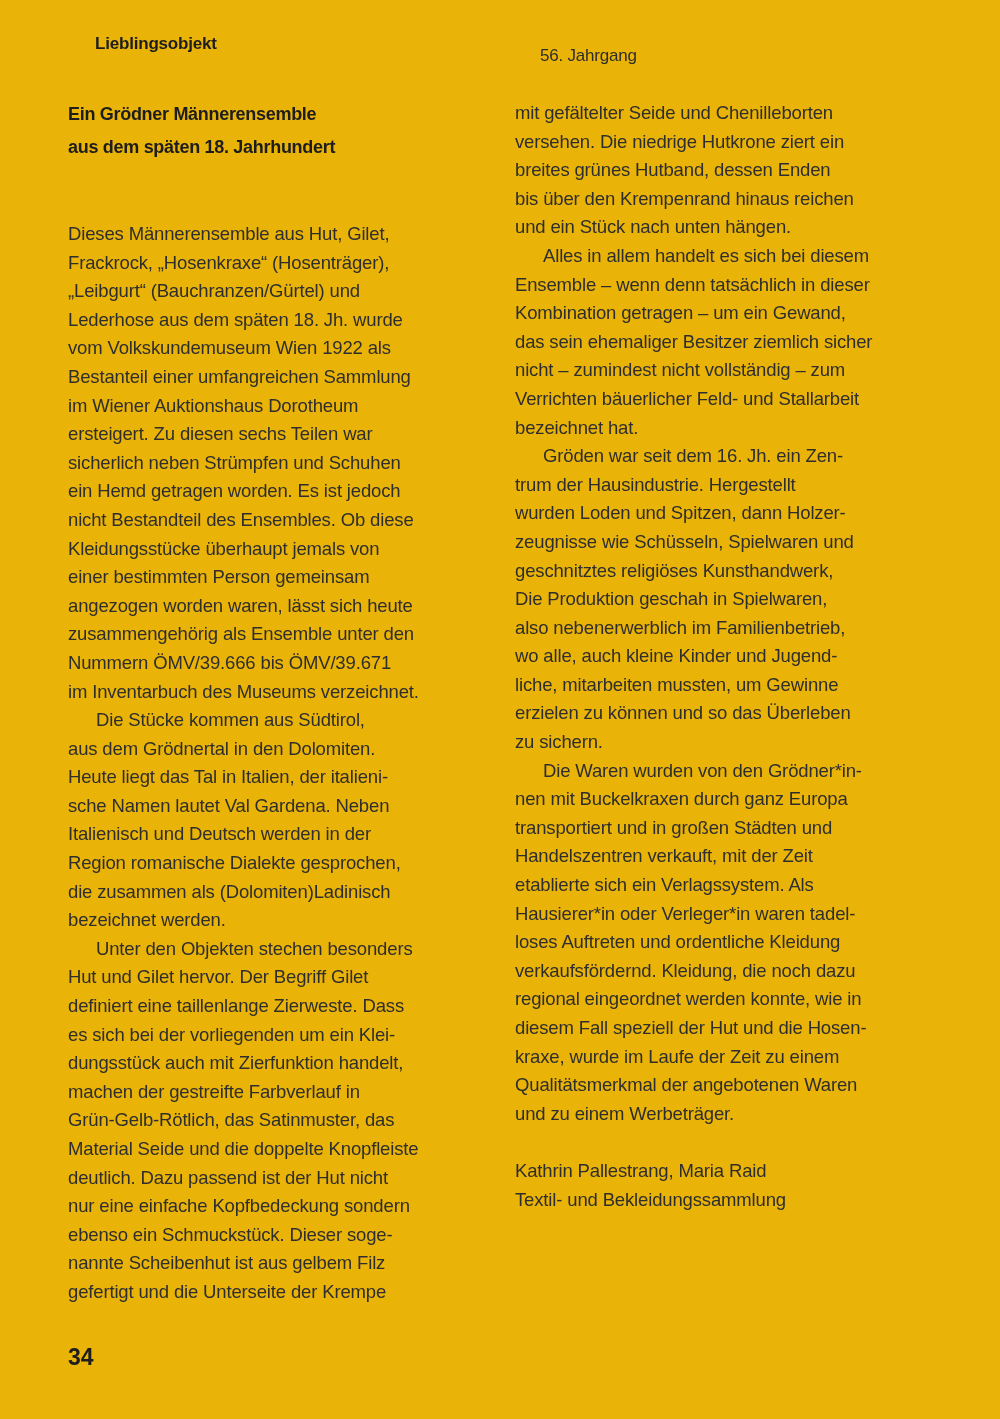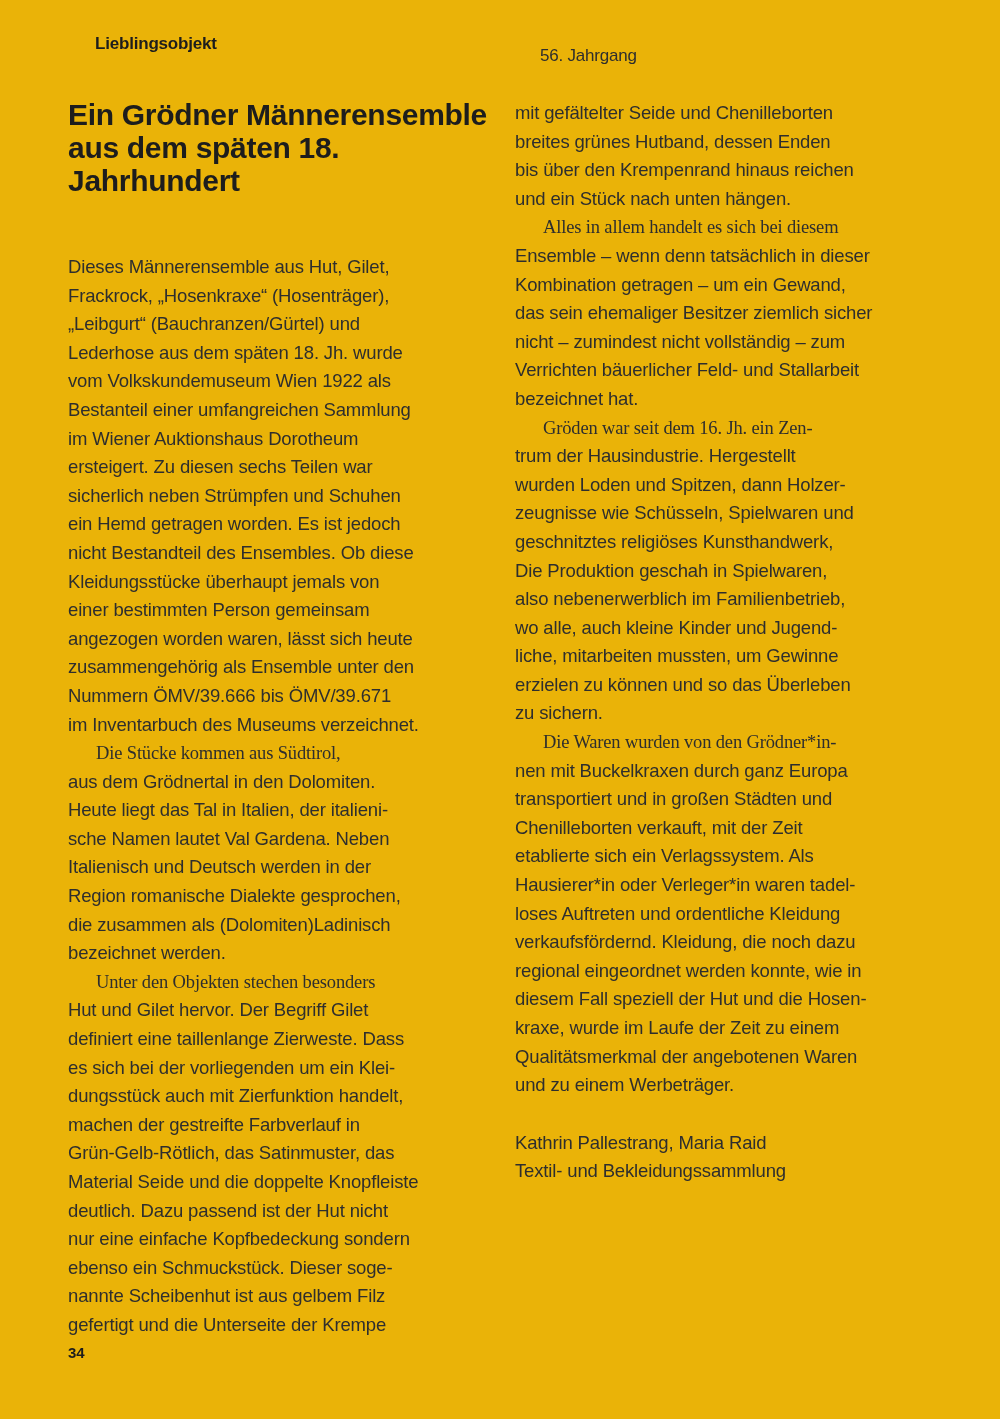--- a/index.html
+++ b/index.html
@@ -25,35 +25,35 @@
     font-size: 17px; font-weight: normal; color: #2e2e2e;
     letter-spacing: -0.2px;
   }
   .col-left {
     position: absolute; left: 68px; top: 98px; width: 442px;
   }
   .col-right {
     position: absolute; left: 515px; top: 99px; width: 442px;
   }
   .article-title {
-    font-size: 30px; font-weight: bold; color: #1d1d1d;
+    font-size: 18px; font-weight: bold; color: #1d1d1d;
     line-height: 33px; letter-spacing: -0.3px;
     margin-bottom: 56px;
   }
   .para { color: #2e2e2e; }
   .tline {
     font-size: 18.5px; line-height: 28.6px;
     white-space: nowrap; letter-spacing: -0.15px;
   }
-  .para.indent .tline:first-child { padding-left: 28px; font-family: Liberation Serif, serif; }
+  .para.indent .tline:first-child { padding-left: 28px; }
   .byline { margin-top: 29px; }
   .byline .tline { letter-spacing: -0.15px; }
   .page-number {
     position: absolute; left: 68px; top: 1344px;
-    font-size: 15px; font-weight: bold; color: #1d1d1d;
+    font-size: 23px; font-weight: bold; color: #1d1d1d;
   }
 </style>
 </head>
 <body>
 
 <div class="page">
 
   <div class="running-header-left">Lieblingsobjekt</div>
 
   <div class="running-header-right">56. Jahrgang</div>
@@ -108,20 +108,21 @@
         <div class="tline">nur eine einfache Kopfbedeckung sondern</div>
         <div class="tline">ebenso ein Schmuckstück. Dieser soge-</div>
         <div class="tline">nannte Scheibenhut ist aus gelbem Filz</div>
         <div class="tline">gefertigt und die Unterseite der Krempe</div>
       </div>
   </div>
 
   <div class="col-right">
     <div class="para">
         <div class="tline">mit gefältelter Seide und Chenilleborten</div>
+        <div class="tline">versehen. Die niedrige Hutkrone ziert ein</div>
         <div class="tline">breites grünes Hutband, dessen Enden</div>
         <div class="tline">bis über den Krempenrand hinaus reichen</div>
         <div class="tline">und ein Stück nach unten hängen.</div>
       </div>
 
     <div class="para indent">
         <div class="tline">Alles in allem handelt es sich bei diesem</div>
         <div class="tline">Ensemble – wenn denn tatsächlich in dieser</div>
         <div class="tline">Kombination getragen – um ein Gewand,</div>
         <div class="tline">das sein ehemaliger Besitzer ziemlich sicher</div>
@@ -141,21 +142,21 @@
         <div class="tline">wo alle, auch kleine Kinder und Jugend-</div>
         <div class="tline">liche, mitarbeiten mussten, um Gewinne</div>
         <div class="tline">erzielen zu können und so das Überleben</div>
         <div class="tline">zu sichern.</div>
       </div>
 
     <div class="para indent">
         <div class="tline">Die Waren wurden von den Grödner*in-</div>
         <div class="tline">nen mit Buckelkraxen durch ganz Europa</div>
         <div class="tline">transportiert und in großen Städten und</div>
-        <div class="tline">Chenilleborten verkauft, mit der Zeit</div>
+        <div class="tline">Handelszentren verkauft, mit der Zeit</div>
         <div class="tline">etablierte sich ein Verlagssystem. Als</div>
         <div class="tline">Hausierer*in oder Verleger*in waren tadel-</div>
         <div class="tline">loses Auftreten und ordentliche Kleidung</div>
         <div class="tline">verkaufsfördernd. Kleidung, die noch dazu</div>
         <div class="tline">regional eingeordnet werden konnte, wie in</div>
         <div class="tline">diesem Fall speziell der Hut und die Hosen-</div>
         <div class="tline">kraxe, wurde im Laufe der Zeit zu einem</div>
         <div class="tline">Qualitätsmerkmal der angebotenen Waren</div>
         <div class="tline">und zu einem Werbeträger.</div>
       </div>

